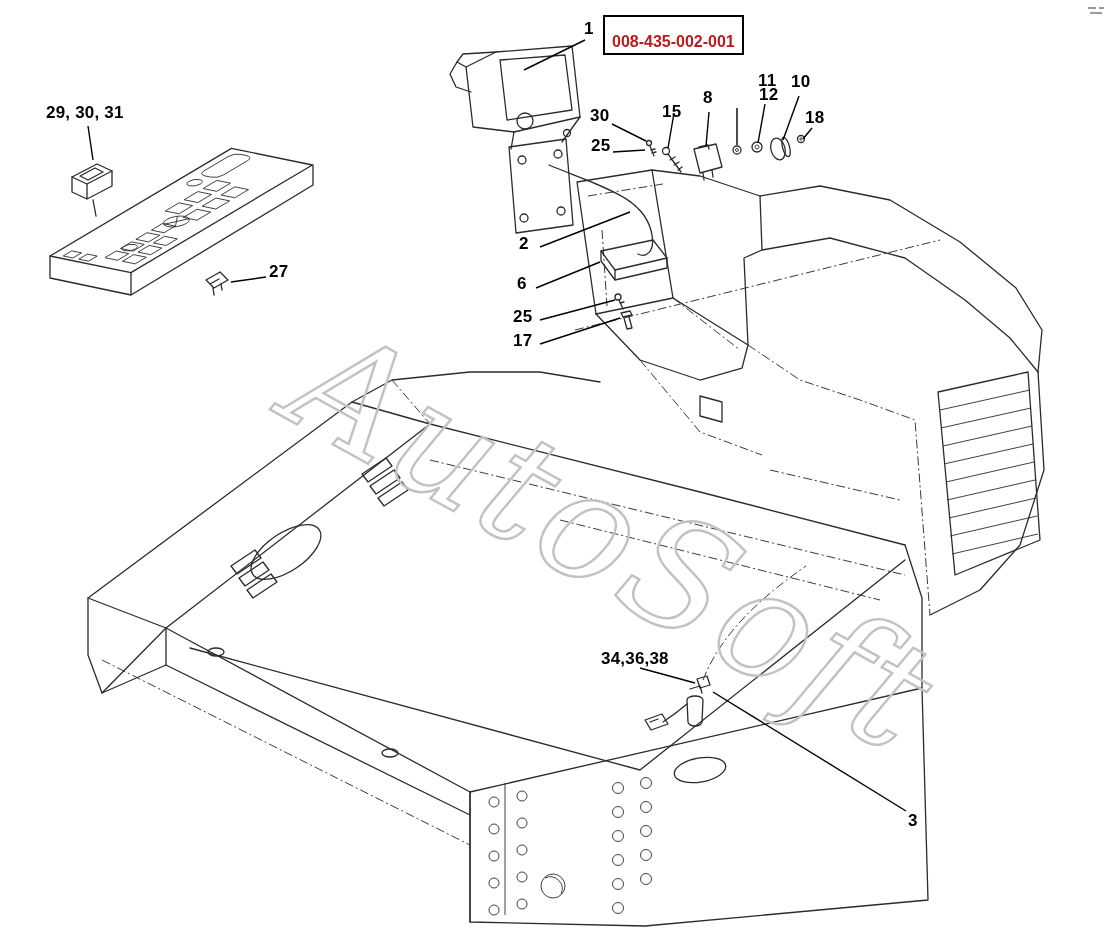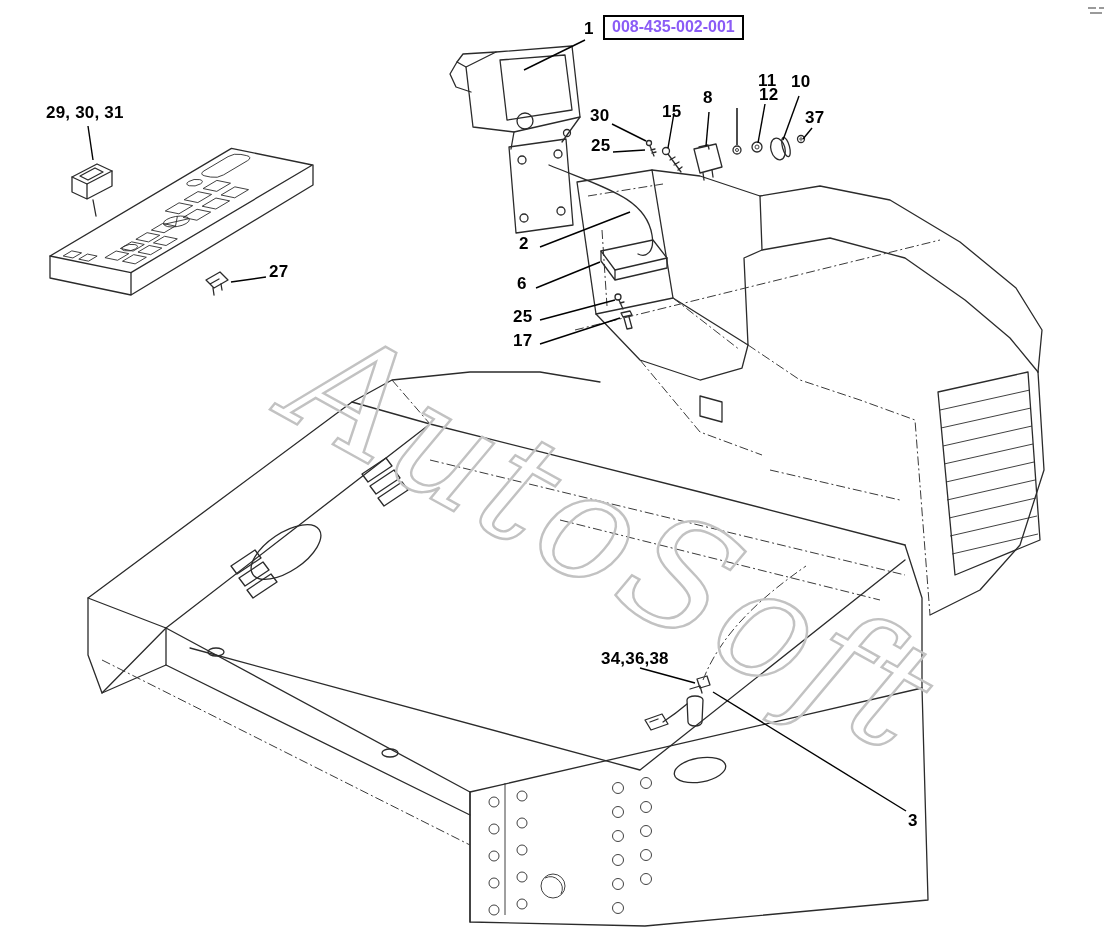--- a/index.html
+++ b/index.html
@@ -13,21 +13,21 @@
   .ns{vector-effect:non-scaling-stroke;}
   .dd{fill:none;stroke:#3a3a3a;stroke-width:1;stroke-dasharray:9 3 2 3;}
   .ldr{fill:none;stroke:#000;stroke-width:1.4;}
   .wm{fill:none;stroke-width:2.4;font-family:"DejaVu Serif",serif;font-style:italic;font-size:152px;letter-spacing:4px;}
   .callout{
     position:absolute;font-weight:bold;font-size:17px;color:#000;
     white-space:nowrap;letter-spacing:.2px;
   }
   .pn-box{
     position:absolute;left:603px;top:15px;border:2px solid #000;background:#fff;
-    padding:1px 7px 2px 7px;font-weight:bold;font-size:16px;color:#8b5cf6;white-space:nowrap;
+    padding:16px 7px 2px 7px;font-weight:bold;font-size:16px;color:#b91c1c;white-space:nowrap;
   }
 </style>
 </head>
 <body>
 
 <div class="stage">
 
   <svg class="art" width="1119" height="940" viewBox="0 0 1119 940">
 
     <g>
@@ -221,21 +221,21 @@
       <div class="callout" style="left: 584px; top: 19px;">1</div>
       <div class="callout" style="left: 46px; top: 103px;">29, 30, 31</div>
       <div class="callout" style="left: 269px; top: 262px;">27</div>
       <div class="callout" style="left: 590px; top: 106px;">30</div>
       <div class="callout" style="left: 591px; top: 136px;">25</div>
       <div class="callout" style="left: 662px; top: 102px;">15</div>
       <div class="callout" style="left: 703px; top: 88px;">8</div>
       <div class="callout" style="left: 759px; top: 85px; text-align: right;">12</div>
       <div class="callout" style="left: 758px; top: 71px;">11</div>
       <div class="callout" style="left: 791px; top: 72px;">10</div>
-      <div class="callout" style="left: 805px; top: 108px;">37</div>
+      <div class="callout" style="left: 805px; top: 108px;">18</div>
       <div class="callout" style="left: 519px; top: 234px;">2</div>
       <div class="callout" style="left: 517px; top: 274px;">6</div>
       <div class="callout" style="left: 513px; top: 307px;">25</div>
       <div class="callout" style="left: 513px; top: 331px;">17</div>
       <div class="callout" style="left: 569px; top: 649px; margin-left: 32px;">34,36,38</div>
       <div class="callout" style="left: 908px; top: 811px;">3</div>
     </div>
 
 </div>
 

